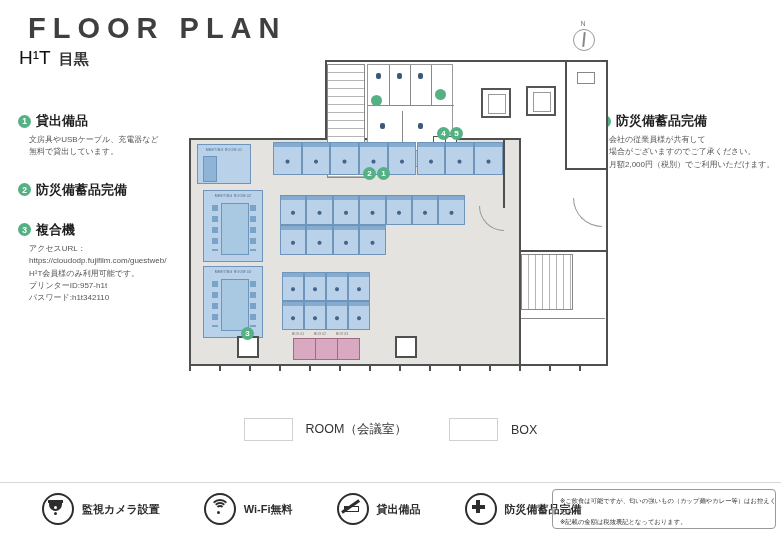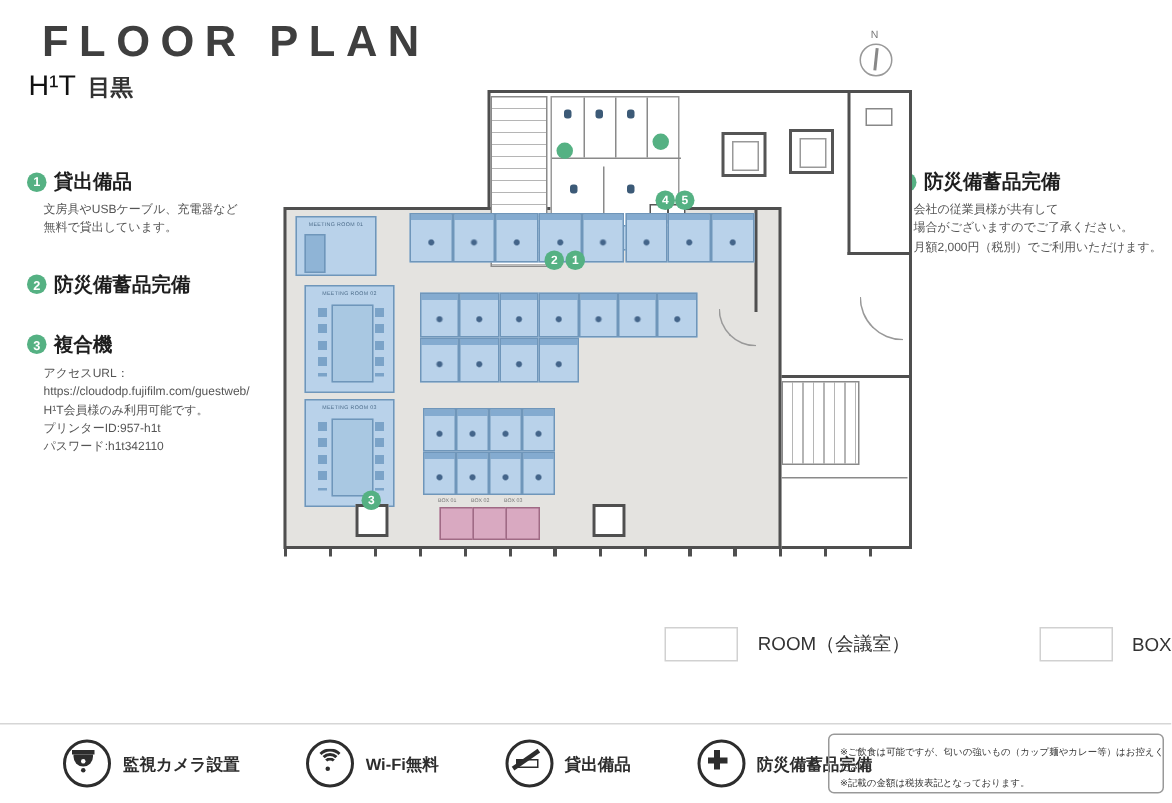--- a/index.html
+++ b/index.html
@@ -31,21 +31,21 @@
           font-size:8px;font-weight:700;display:flex;align-items:center;justify-content:center;z-index:6}
   .marker.dot{width:11px;height:11px}
   .boxcell{position:absolute;width:21px;height:20px;background:#d9a9c1;border:1px solid #a06a85;z-index:4}
   .boxlabel{position:absolute;top:-7px;left:-2px;width:200%;font-size:7px;color:#777;
             transform:scale(.5);transform-origin:0 0;white-space:nowrap}
   .tg{position:absolute;width:5px;height:6px;background:#3c5a77;border-radius:2px}
   .wl{position:absolute;background:#8a8a8a}
   .arc{position:absolute;border:1px solid #999;border-top:none;border-right:none;border-radius:0 0 0 100%}
   .pillar{position:absolute;background:#fff;border:2px solid #4f4f4f;z-index:5}
   
-  .legend{position:absolute;left:0;right:0;top:418px;display:flex;justify-content:flex-end;gap:86px;align-items:center}
+  .legend{position:absolute;left:0;right:0;top:418px;display:flex;justify-content:center;gap:42px;align-items:center}
   .lg-item{display:flex;align-items:center;gap:13px}
   .swatch{width:47px;height:21px;border:1px solid rgba(0,0,0,.18)}
   .lg-label{font-size:12.5px;color:#333}
   
   .bottom{position:absolute;left:0;right:0;top:482px;height:53px;border-top:1px solid #d6d6d6}
   .fac-row{position:absolute;left:42px;top:10px;display:flex;gap:44px;align-items:center}
   .fac{display:flex;align-items:center;gap:8px}
   .fac-circ{position:relative;width:28px;height:28px;border:2.5px solid #2d2d2d;border-radius:50%;flex:0 0 28px}
   .fac-label{font-size:11px;font-weight:700;color:#2d2d2d}
   .notebox{position:absolute;left:552px;top:6px;width:222px;height:38px;border:1px solid #999;border-radius:4px}

